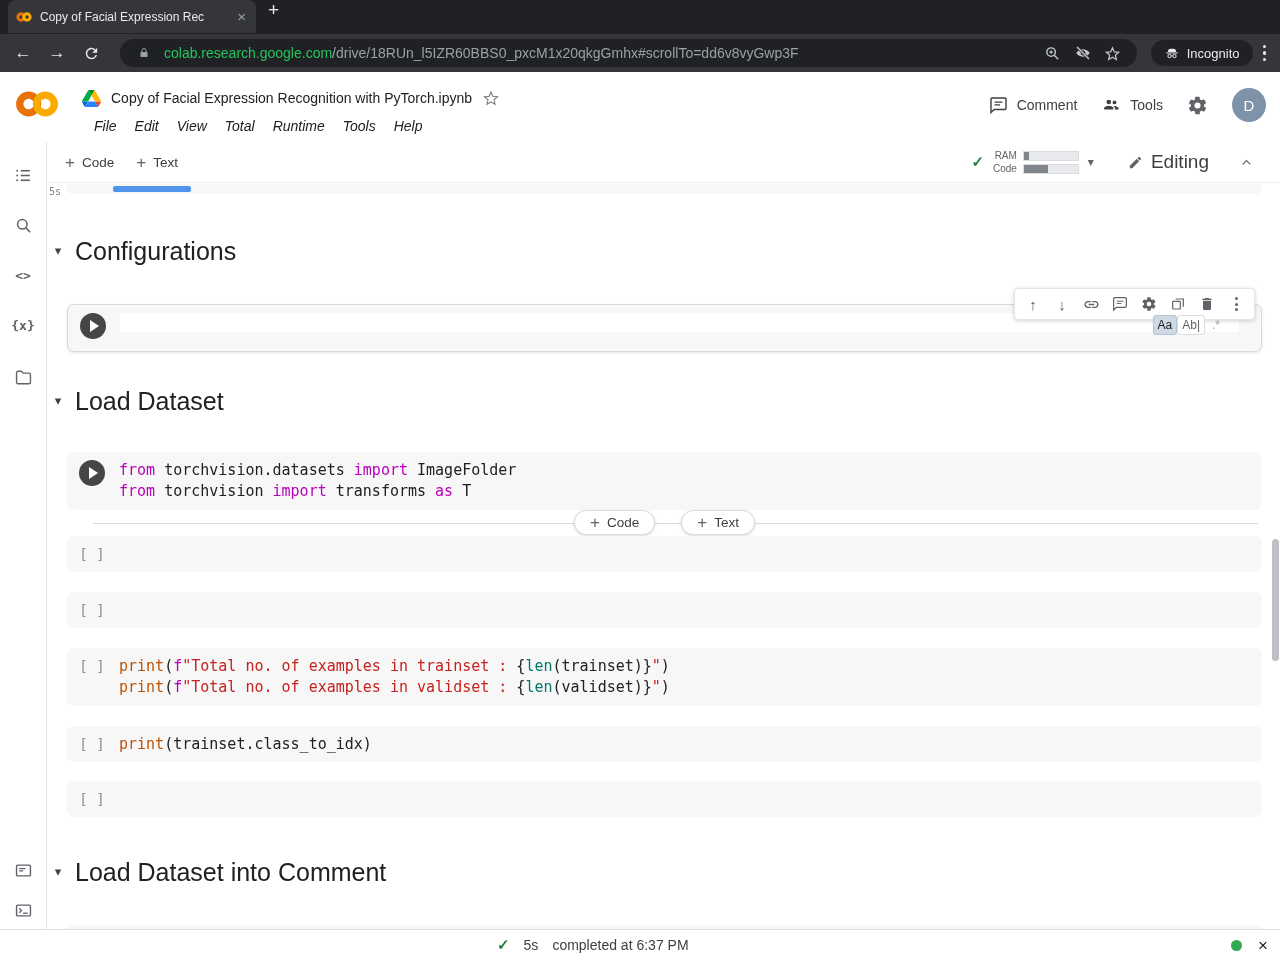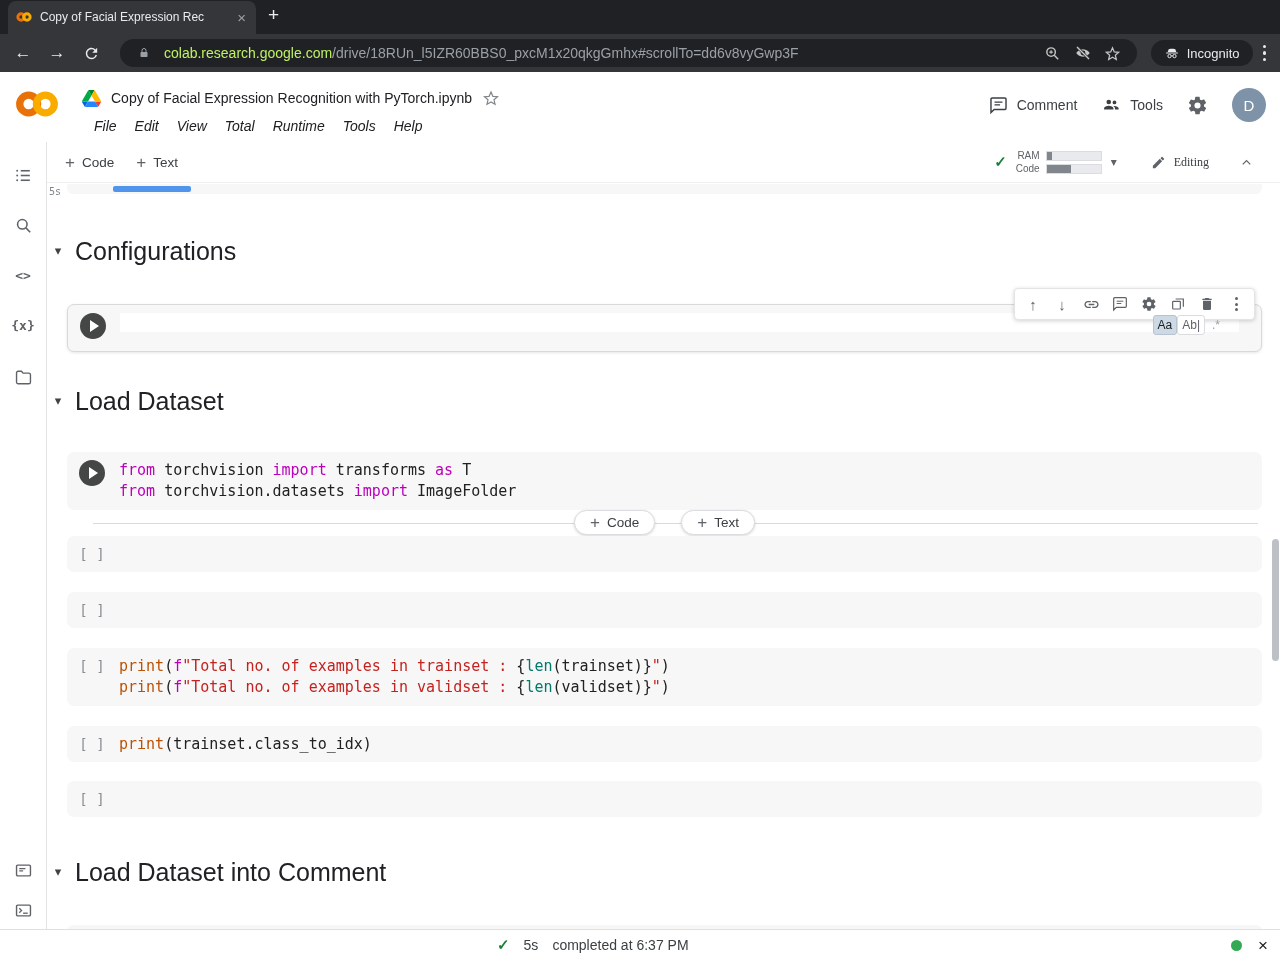--- a/index.html
+++ b/index.html
@@ -1,36 +1,36 @@
 <!DOCTYPE html>
 <html><head>
 <meta charset="utf-8">
 <style>
   html,body{margin:0;padding:0;background:#000;}
   .screen{position:relative;width:1280px;height:960px;background:#fff;overflow:hidden;
           font-family:"Liberation Sans",sans-serif;-webkit-font-smoothing:antialiased;}
   svg{display:block;}
 
   
-  .tabstrip{position:absolute;top:0;left:0;width:100%;height:34px;background:#202124;display:flex;align-items:center;}
+  .tabstrip{position:absolute;top:0;left:0;width:100%;height:34px;background:#202124;display:flex;align-items:flex-start;}
   .tab{margin-left:8px;width:232px;height:33px;background:#35363a;border-radius:8px 8px 0 0;
        display:flex;align-items:center;padding:0 8px;gap:8px;position:relative;overflow:hidden;}
   .tab-title{flex:1;font-size:12px;color:#e8eaed;white-space:nowrap;overflow:hidden;}
   .tab-fade{position:absolute;right:24px;top:0;width:28px;height:100%;background:linear-gradient(90deg,rgba(53,54,58,0),#35363a);}
   .tab-close{color:#9aa0a6;font-size:15px;line-height:1;padding:2px;z-index:2;}
   .newtab{color:#e8eaed;font-size:19px;margin:0 0 6px 12px;line-height:1;}
 
   .navbar{position:absolute;top:34px;left:0;width:100%;height:38px;background:#35363a;
           display:flex;align-items:center;padding:0 10px;box-sizing:border-box;}
   .nav-ic{width:26px;height:26px;display:flex;align-items:center;justify-content:center;
           color:#e8eaed;font-size:17px;margin-right:8px;flex:none;}
   .omnibox{flex:1;height:28px;background:#202124;border-radius:14px;margin:0 8px;
            display:flex;align-items:center;padding:0 14px;gap:10px;min-width:0;}
   .url{font-size:14px;white-space:nowrap;overflow:hidden;}
-  .url-domain{color:#bef264;}
+  .url-domain{color:#22c55e;}
   .url-path{color:#9aa0a6;}
   .ob-spacer{flex:1;}
   .ob-ic{flex:none;display:flex;align-items:center;justify-content:center;width:20px;height:20px;}
   .incog{display:flex;align-items:center;gap:7px;background:#202124;border-radius:14px;
          padding:5px 13px;color:#e8eaed;font-size:13px;margin:0 6px;flex:none;}
   .dots{display:flex;flex-direction:column;gap:3px;padding:4px;}
   .dots i{width:3.5px;height:3.5px;border-radius:50%;background:#e8eaed;}
 
   
   .colab-header{position:absolute;top:72px;left:0;width:100%;height:70px;background:#fff;}
@@ -56,21 +56,21 @@
   .tb-left{position:absolute;left:18px;top:0;height:100%;display:flex;align-items:center;gap:22px;}
   .tb-add{display:flex;align-items:center;gap:7px;font-size:13.5px;color:#3c4043;}
   .tb-plus{color:#5f6368;font-size:17px;line-height:1;}
   .tb-right{position:absolute;right:26px;top:0;height:100%;display:flex;align-items:center;}
   .tb-check{color:#188038;font-size:15px;font-weight:bold;margin-right:9px;}
   .rd-labels{font-size:10px;color:#5f6368;text-align:right;line-height:13px;margin-right:6px;}
   .rd-bars{display:flex;flex-direction:column;gap:3px;margin-right:9px;}
   .bar{width:54px;height:8px;background:#e8eaed;border:1px solid #dadce0;position:relative;}
   .bar i{position:absolute;left:0;top:0;bottom:0;background:#80868b;}
   .caret{color:#5f6368;font-size:12px;}
-  .editing{display:flex;align-items:center;gap:8px;font-size:12px;color:#3c4043;margin-left:34px;font-family:Liberation Serif, serif;}
+  .editing{display:flex;align-items:center;gap:8px;font-size:19px;color:#3c4043;margin-left:34px;}
   .tb-chevron{margin-left:30px;}
 
   
   .content{flex:1;position:relative;overflow:hidden;padding:0 0 0 4px;background:#fff;}
   .exec-time{position:absolute;left:2px;top:3px;font-size:10px;color:#80868b;font-family:"DejaVu Sans Mono",monospace;}
   .partial-top{height:10px;margin:1px 18px 0 16px;background:#f7f7f7;border-radius:0 0 6px 6px;position:relative;overflow:hidden;}
   .partial-frag{position:absolute;left:46px;top:2px;width:78px;height:6px;background:#1a73e8;opacity:.75;border-radius:2px;}
   .partial-bottom{height:8px;margin:36px 18px 0 16px;background:#f7f7f7;border-radius:6px 6px 0 0;}
 
   .section{display:flex;align-items:center;gap:10px;line-height:34px;}
@@ -424,22 +424,22 @@
         <div class="section mt-s2">
           <span class="sec-arrow">▾</span>
           <span class="sec-title">Load Dataset</span>
         </div>
 
         <div class="cell cell-imports">
           <div class="gutter">
               <span class="play"></span>
             </div>
           <div class="code-area">
+              <div class="code-line"><span class="tok-kw">from</span><span class="tok-pl"> torchvision.datasets </span><span class="tok-kw">import</span><span class="tok-pl"> ImageFolder</span></div>
               <div class="code-line"><span class="tok-kw">from</span><span class="tok-pl"> torchvision </span><span class="tok-kw">import</span><span class="tok-pl"> transforms </span><span class="tok-kw">as</span><span class="tok-pl"> T</span></div>
-              <div class="code-line"><span class="tok-kw">from</span><span class="tok-pl"> torchvision.datasets </span><span class="tok-kw">import</span><span class="tok-pl"> ImageFolder</span></div>
             </div>
         </div>
 
         <div class="insert-row">
           <span class="insert-line"></span>
           <div class="insert-buttons">
             <span class="insert-btn">
               <span class="tb-plus">+</span>
               <span>Code</span>
             </span>

